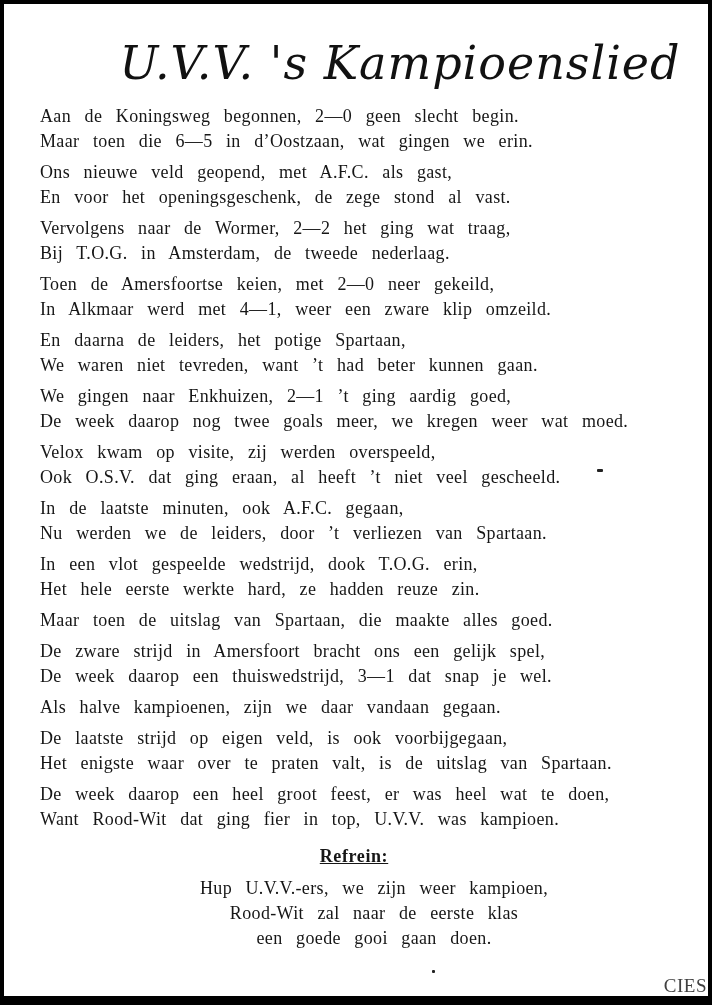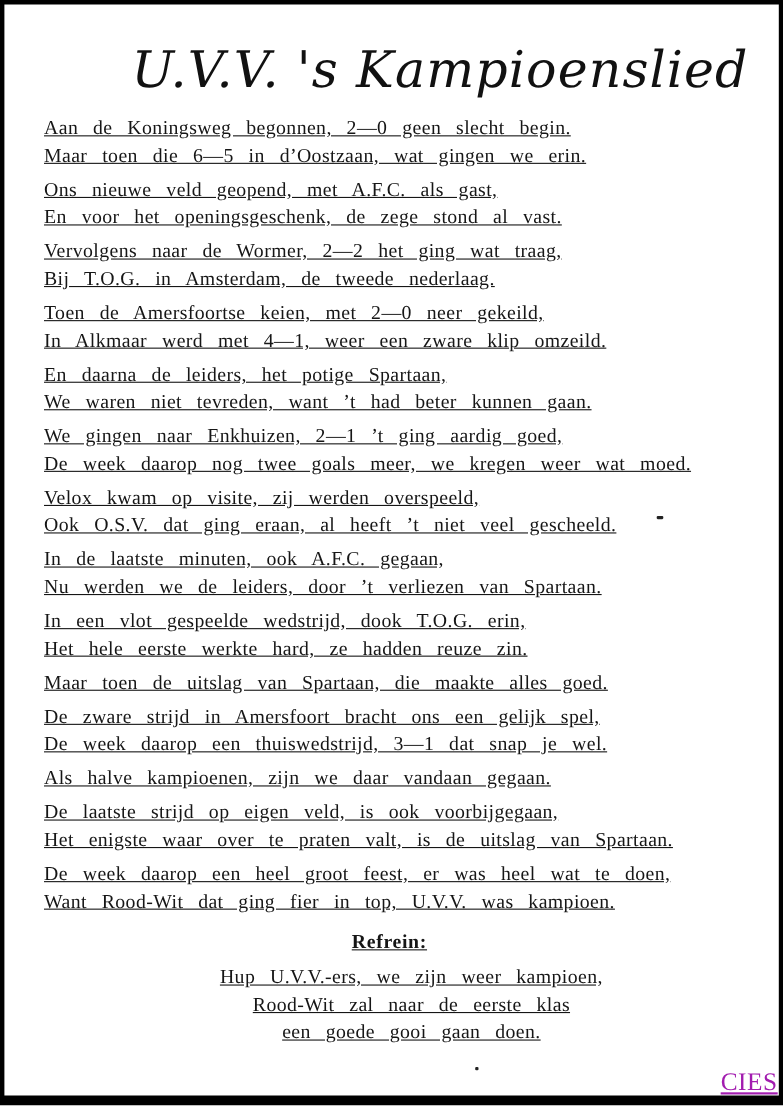--- a/index.html
+++ b/index.html
@@ -41,21 +41,20 @@
     font-size: 18px;
     line-height: 25px;
     word-spacing: 0.48em;
     letter-spacing: 0.02em;
   }
   .stanza {
     margin-bottom: 6px;
   }
   .line {
     white-space: nowrap;
-    text-decoration: underline;
   }
   .refrain-heading {
     margin-top: 14px;
     text-align: center;
     transform: translateX(-2px);
     font-weight: 700;
     font-size: 18px;
     letter-spacing: 0.6px;
     word-spacing: 0.15em;
     text-decoration: underline;
@@ -66,25 +65,24 @@
     font-size: 18px;
     line-height: 25px;
     word-spacing: 0.48em;
     letter-spacing: 0.02em;
     text-align: center;
   }
   .credit {
     position: absolute;
     right: 0px;
     bottom: -1px;
-    font-size: 23px;
+    font-size: 19px;
     letter-spacing: 0.5px;
     padding-right: 1px;
-    color: #a21caf;
-    text-decoration: underline;
+    color: #404040;
   }
   .artifact {
     position: absolute;
     background: #222;
     border-radius: 1px;
   }
   .artifact-dash {
     left: 593px;
     top: 465px;
     width: 6px;

